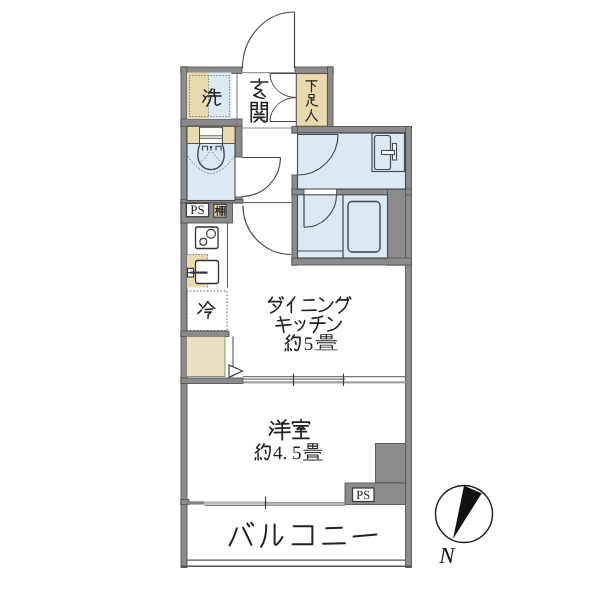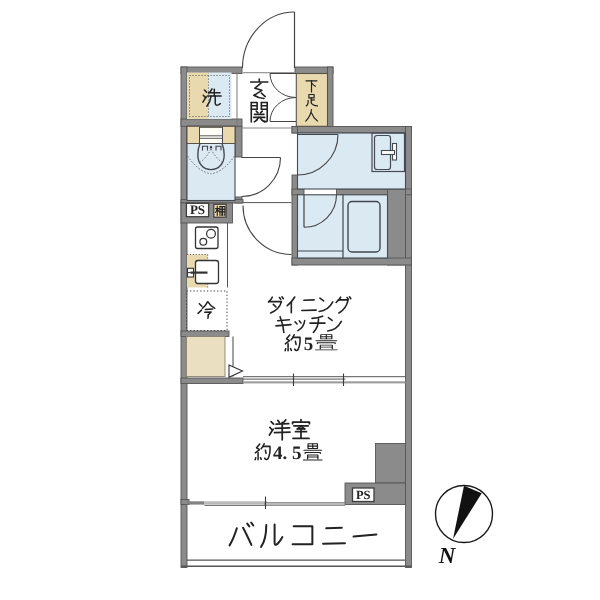--- a/index.html
+++ b/index.html
@@ -1,17 +1,17 @@
 <!DOCTYPE html>
 <html><head>
 <meta charset="utf-8">
 <style>
 html,body{margin:0;padding:0;background:#fff;-webkit-font-smoothing:antialiased;}
 text{text-rendering:geometricPrecision;}
-#plan{width:483px;height:600px;position:relative;font-weight:bold;}
+#plan{width:483px;height:600px;position:relative;}
 </style>
 </head>
 <body>
 
 <div id="plan">
 <svg width="600" height="600" viewBox="0 0 600 600">
 <rect x="181" y="67" width="61" height="6.5" fill="#8b8b8b" stroke="#565656" stroke-width="0.9"></rect>
 <rect x="295" y="67" width="38" height="6.5" fill="#8b8b8b" stroke="#565656" stroke-width="0.9"></rect>
 <rect x="181" y="67" width="6" height="500.5" fill="#8b8b8b" stroke="#565656" stroke-width="0.9"></rect>
 <rect x="327.5" y="67" width="5.5" height="60" fill="#8b8b8b" stroke="#565656" stroke-width="0.9"></rect>

